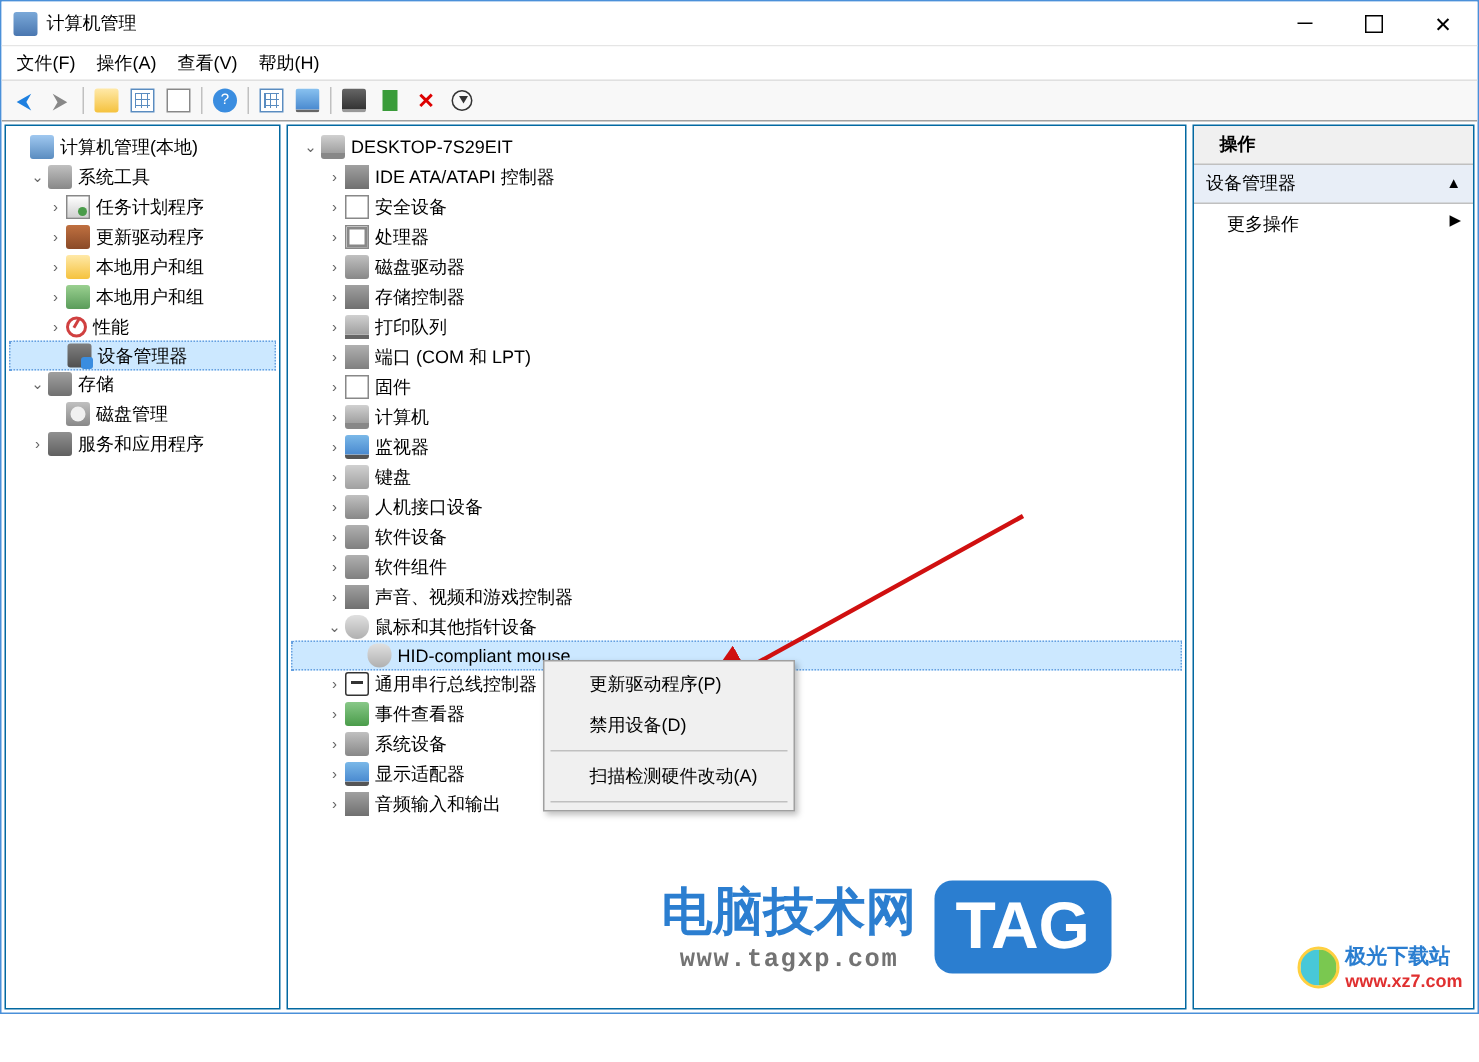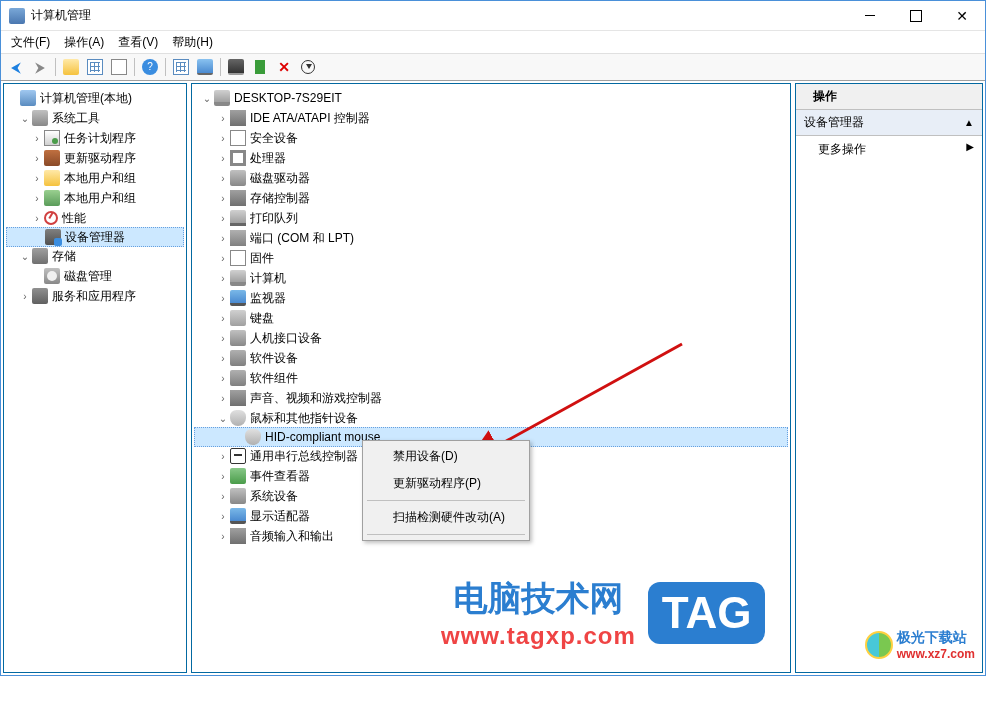--- a/index.html
+++ b/index.html
@@ -97,21 +97,21 @@
   .ctx-item { padding: 5px 20px 5px 28px; cursor: default; }
   .ctx-sep { height: 1px; background: #c0c0c0; margin: 3px 2px; }
   
   
   .red-arrow { position: absolute; z-index: 50; pointer-events:none; }
   
   
   .watermark1 { position:absolute; bottom:25px; left:440px; display:flex; align-items:center; gap:12px; z-index:20; pointer-events:none; }
   .wm-text { text-align:center; }
   .wm-text .cn { font-size:34px; font-weight:bold; color:#2b7ed0; }
-  .wm-text .url { font-size:24px; color:#ef4444; font-weight:bold; letter-spacing:1px; }
+  .wm-text .url { font-size:17px; color:#737373; font-weight:bold; letter-spacing:1px;font-family:Liberation Mono, monospace; }
   .wm-tag { background:#2b7ed0; color:#fff; font-size:44px; font-weight:bold; padding:6px 14px; border-radius:12px; font-family: Arial; }
   .watermark2 { position:absolute; bottom:14px; right:10px; display:flex; align-items:center; gap:4px; z-index:20; pointer-events:none; }
   .wm2-ic { width:28px; height:28px; border-radius:50%; background: conic-gradient(#7ac850 0 180deg, #48c8d8 180deg 360deg); border:2px solid #ffd040; }
   .wm2-text { text-align:left; }
   .wm2-text .cn { font-size:14px; color:#2b7ed0; font-weight:bold; }
   .wm2-text .url { font-size:12px; color:#e03030; font-weight:bold; }
 </style>
 </head>
 <body>
 
@@ -388,22 +388,22 @@
           </div>
         <div class="tree-row">
             <span class="indent" style="width:22px"></span>
             <span class="tw">›</span>
             <span class="node-ic ic-audio"></span>
             <span>音频输入和输出</span>
           </div>
       </div>
 
       <div class="context-menu" style="left:170px; top:356px;">
+        <div class="ctx-item">更新驱动程序(P)</div>
         <div class="ctx-item">禁用设备(D)</div>
-        <div class="ctx-item">更新驱动程序(P)</div>
         <div class="ctx-sep"></div>
         <div class="ctx-item">扫描检测硬件改动(A)</div>
         <div class="ctx-sep"></div>
       </div>
 
       <svg class="red-arrow" style="left:280px; top:250px;" width="220" height="130">
         <defs>
             <marker id="ah" markerWidth="12" markerHeight="12" refX="2" refY="6" orient="auto">
               <polygon points="0,0 12,6 0,12" fill="#d01010"></polygon>
             </marker>

